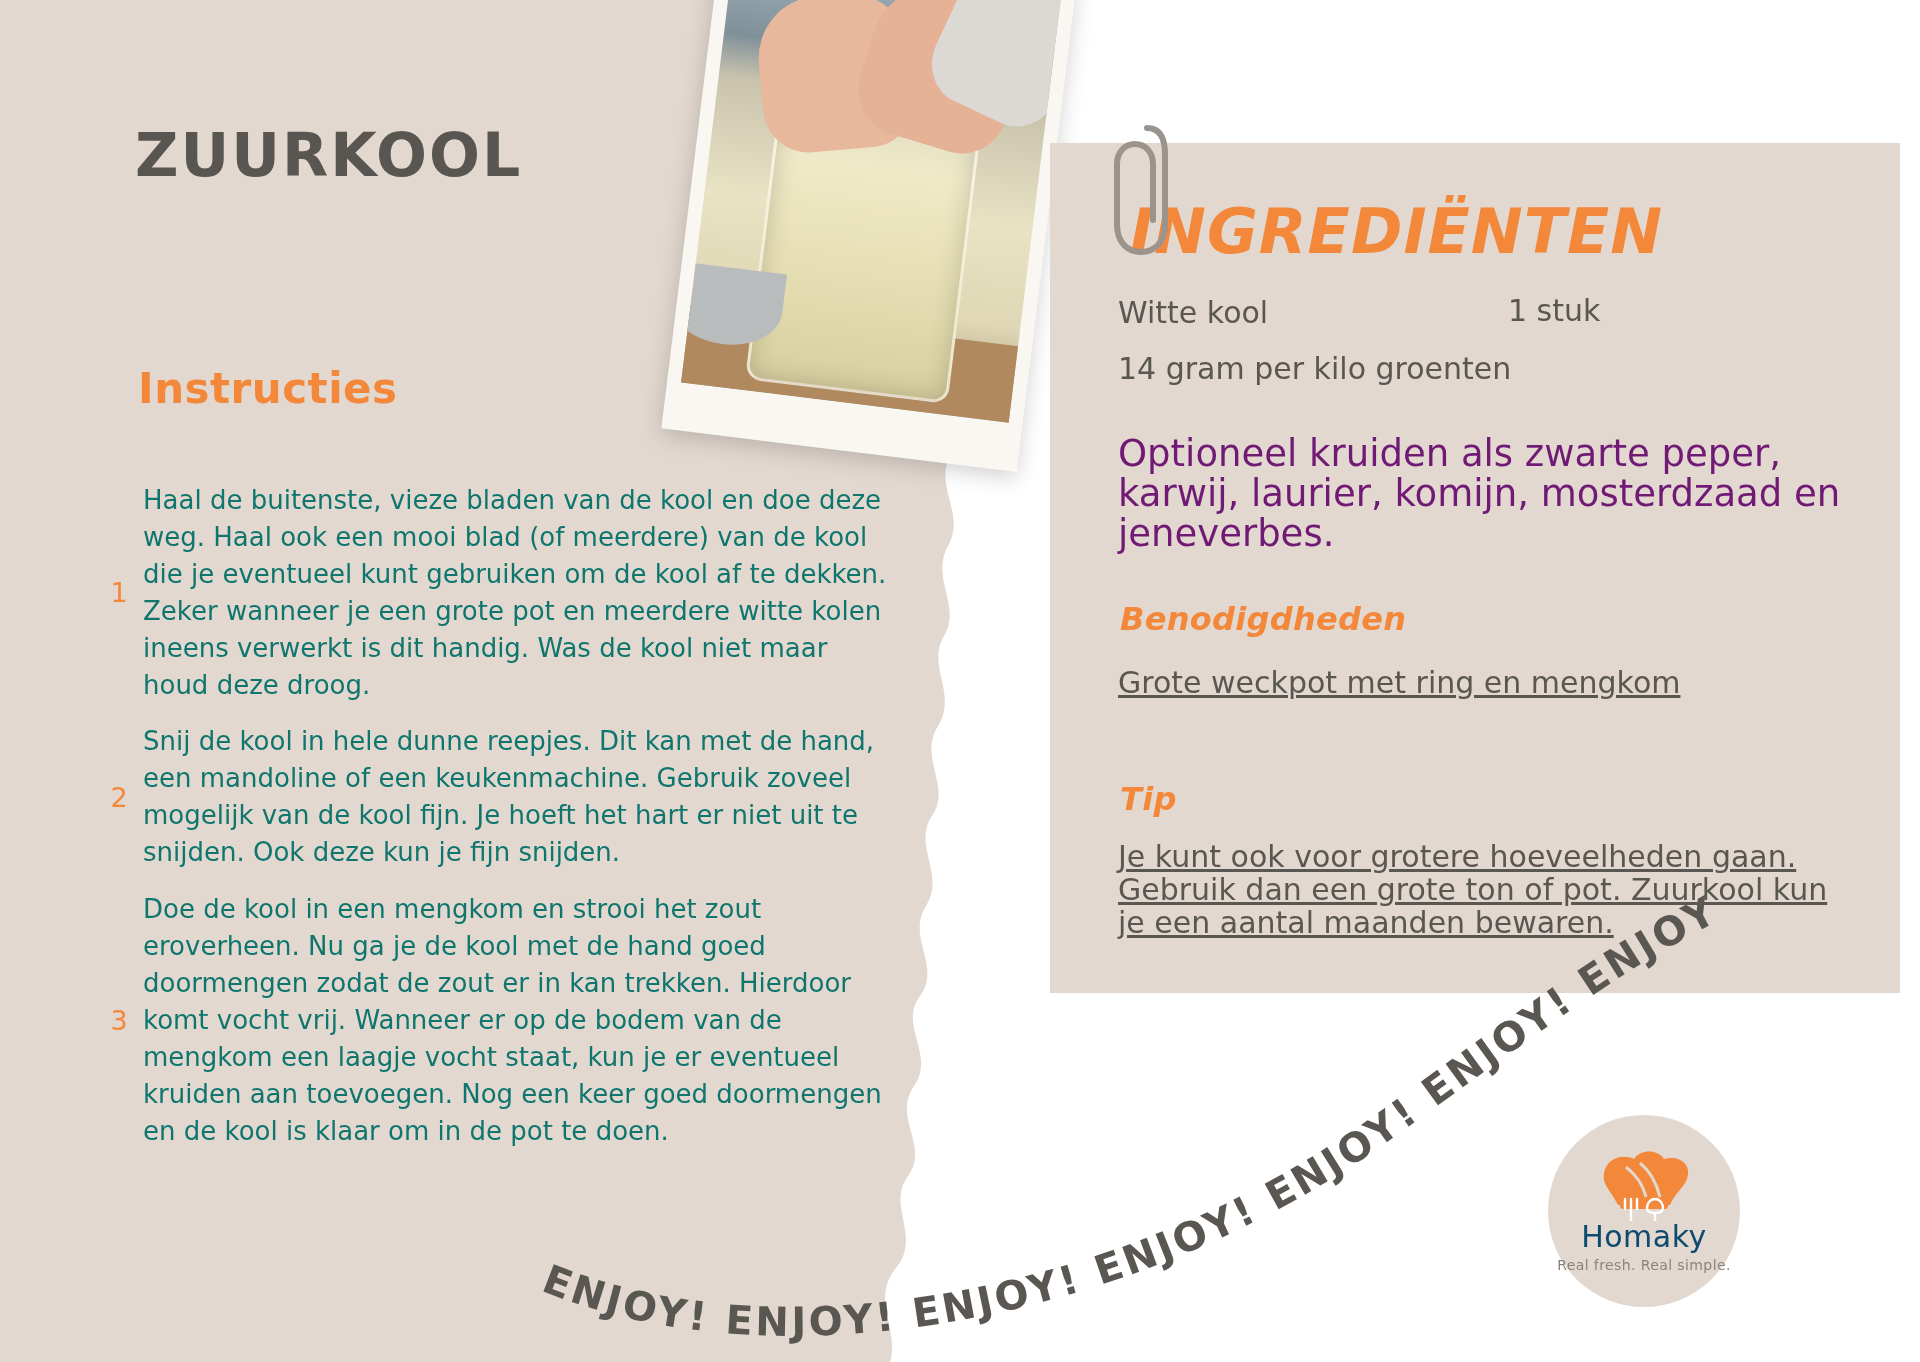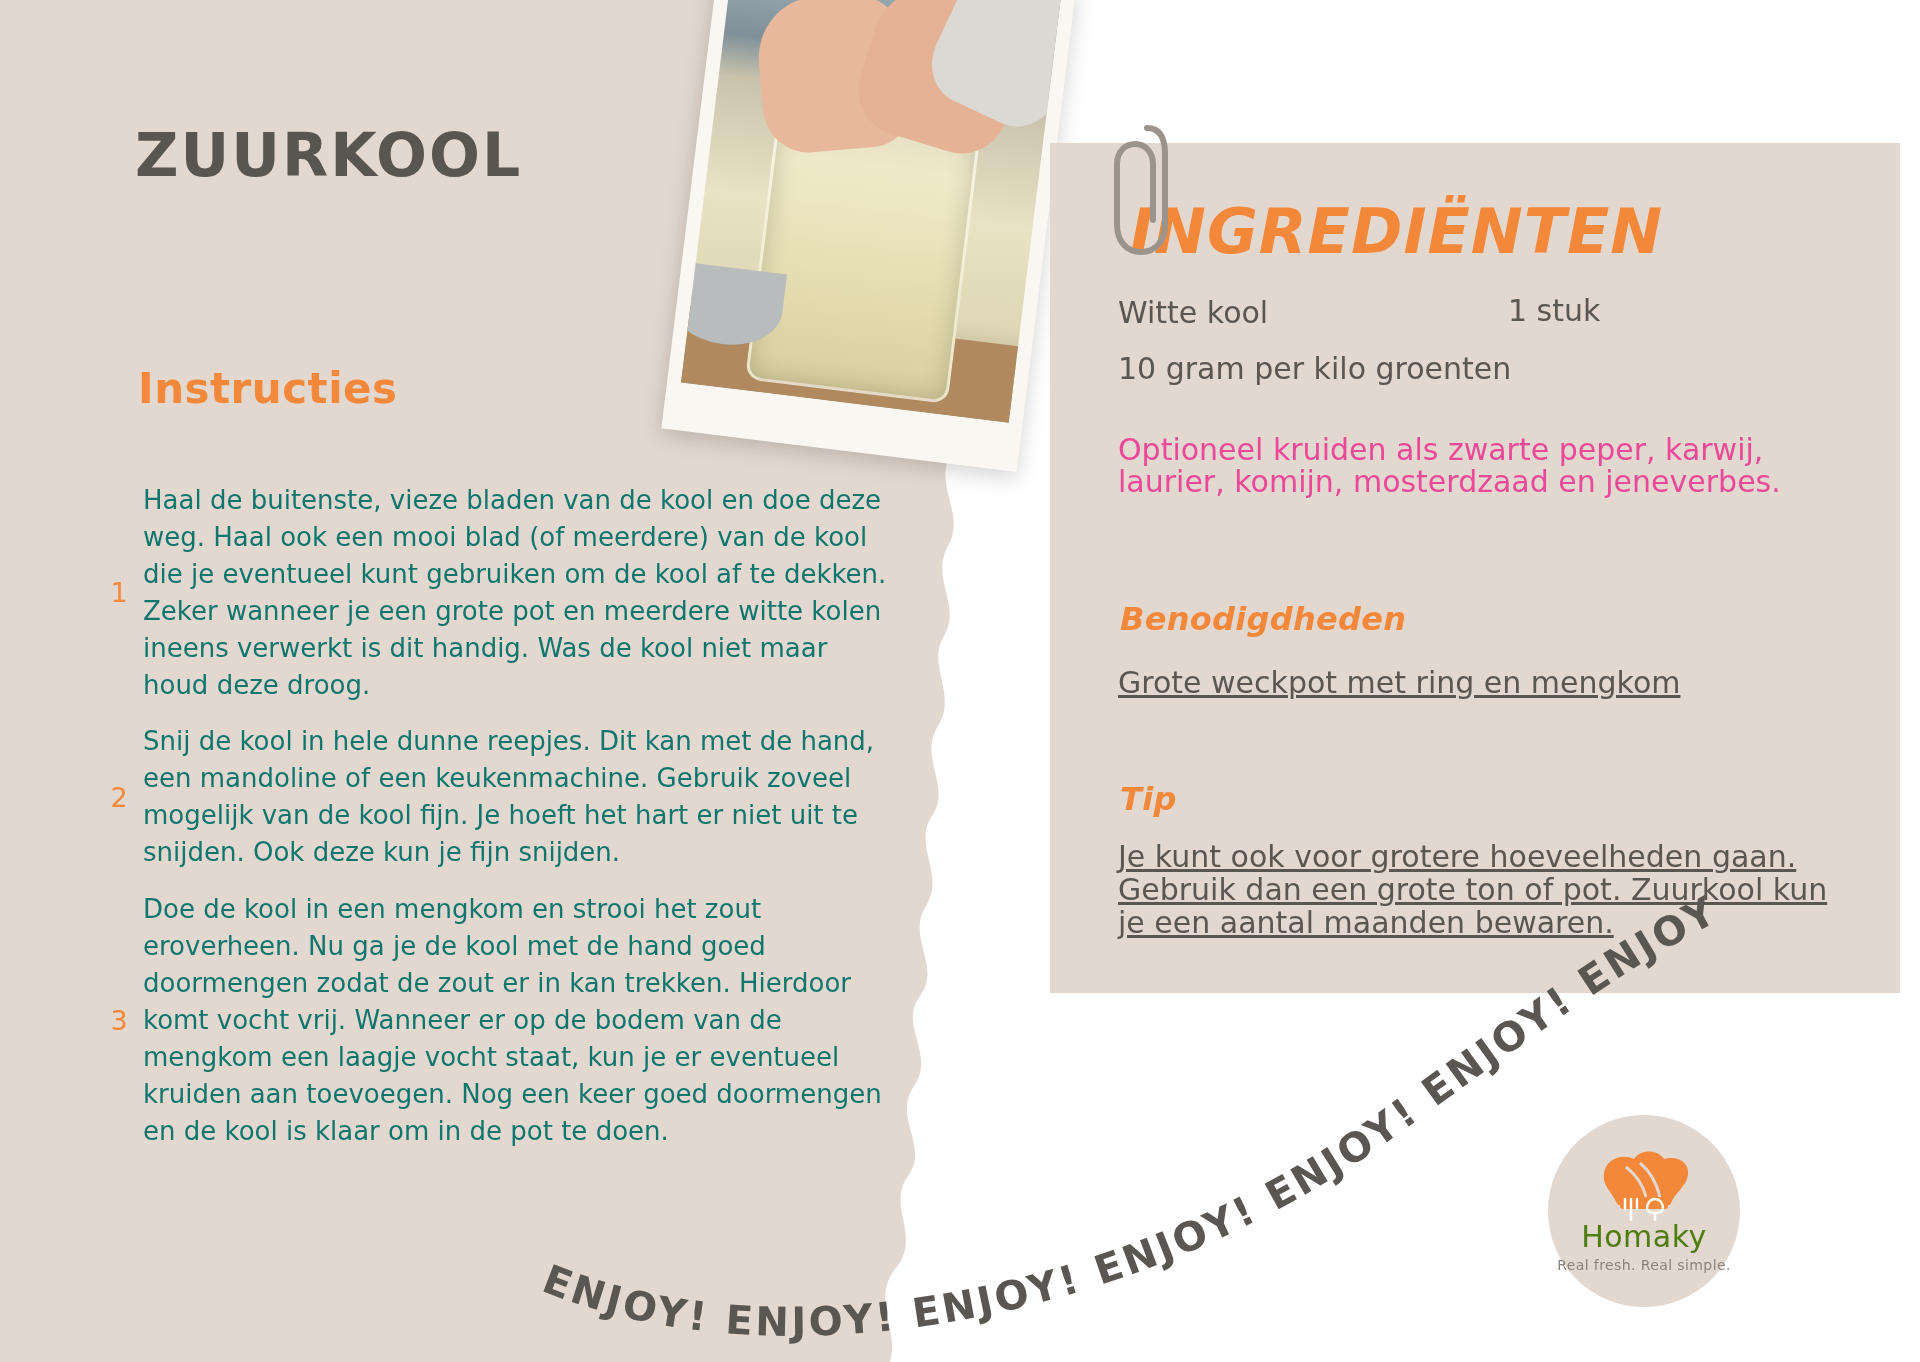--- a/index.html
+++ b/index.html
@@ -223,22 +223,22 @@
     flex: 1;
     color: #5a5752;
     font-size: 30px;
     line-height: 1.05;
   }
   .ing-note {
     position: absolute;
     left: 1118px;
     top: 434px;
     width: 740px;
-    color: #ec4899;
-    font-size: 30px;
+    color: #701a75;
+    font-size: 37px;
     line-height: 1.08;
   }
 
   .sub-heading {
     position: absolute;
     color: #f4883a;
     font-size: 32px;
     font-weight: bold;
     font-style: italic;
     letter-spacing: 0.3px;
@@ -290,21 +290,21 @@
     transform: translateX(-50%);
     width: 96px;
     height: 66px;
   }
   .logo-name {
     position: absolute;
     left: 0;
     right: 0;
     top: 104px;
     text-align: center;
-    color: #4d7c0f;
+    color: #0c4a6e;
     font-size: 30px;
     letter-spacing: 0.5px;
   }
   .logo-tag {
     position: absolute;
     left: 0;
     right: 0;
     top: 142px;
     text-align: center;
     color: #8b837b;
@@ -391,21 +391,21 @@
   </div>
 
   <div class="card-title">Ingrediënten</div>
 
   <div class="ing-table">
     <div class="ing-row">
       <div class="ing-name">Witte kool</div>
       <div class="ing-qty">1 stuk</div>
     </div>
     <div class="ing-row">
-      <div class="ing-qty">10 gram per kilo groenten</div>
+      <div class="ing-qty">14 gram per kilo groenten</div>
     </div>
   </div>
 
   <div class="ing-note">Optioneel kruiden als zwarte peper, karwij, laurier, komijn, mosterdzaad en jeneverbes.</div>
 
   <div class="sub-heading" id="benodigdheden-heading">Benodigdheden</div>
   <div class="body-text" id="benodigdheden-text">Grote weckpot met ring en mengkom</div>
 
   <div class="sub-heading" id="tip-heading">Tip</div>
   <div class="body-text" id="tip-text">Je kunt ook voor grotere hoeveelheden gaan. Gebruik dan een grote ton of pot. Zuurkool kun je een aantal maanden bewaren.</div>

